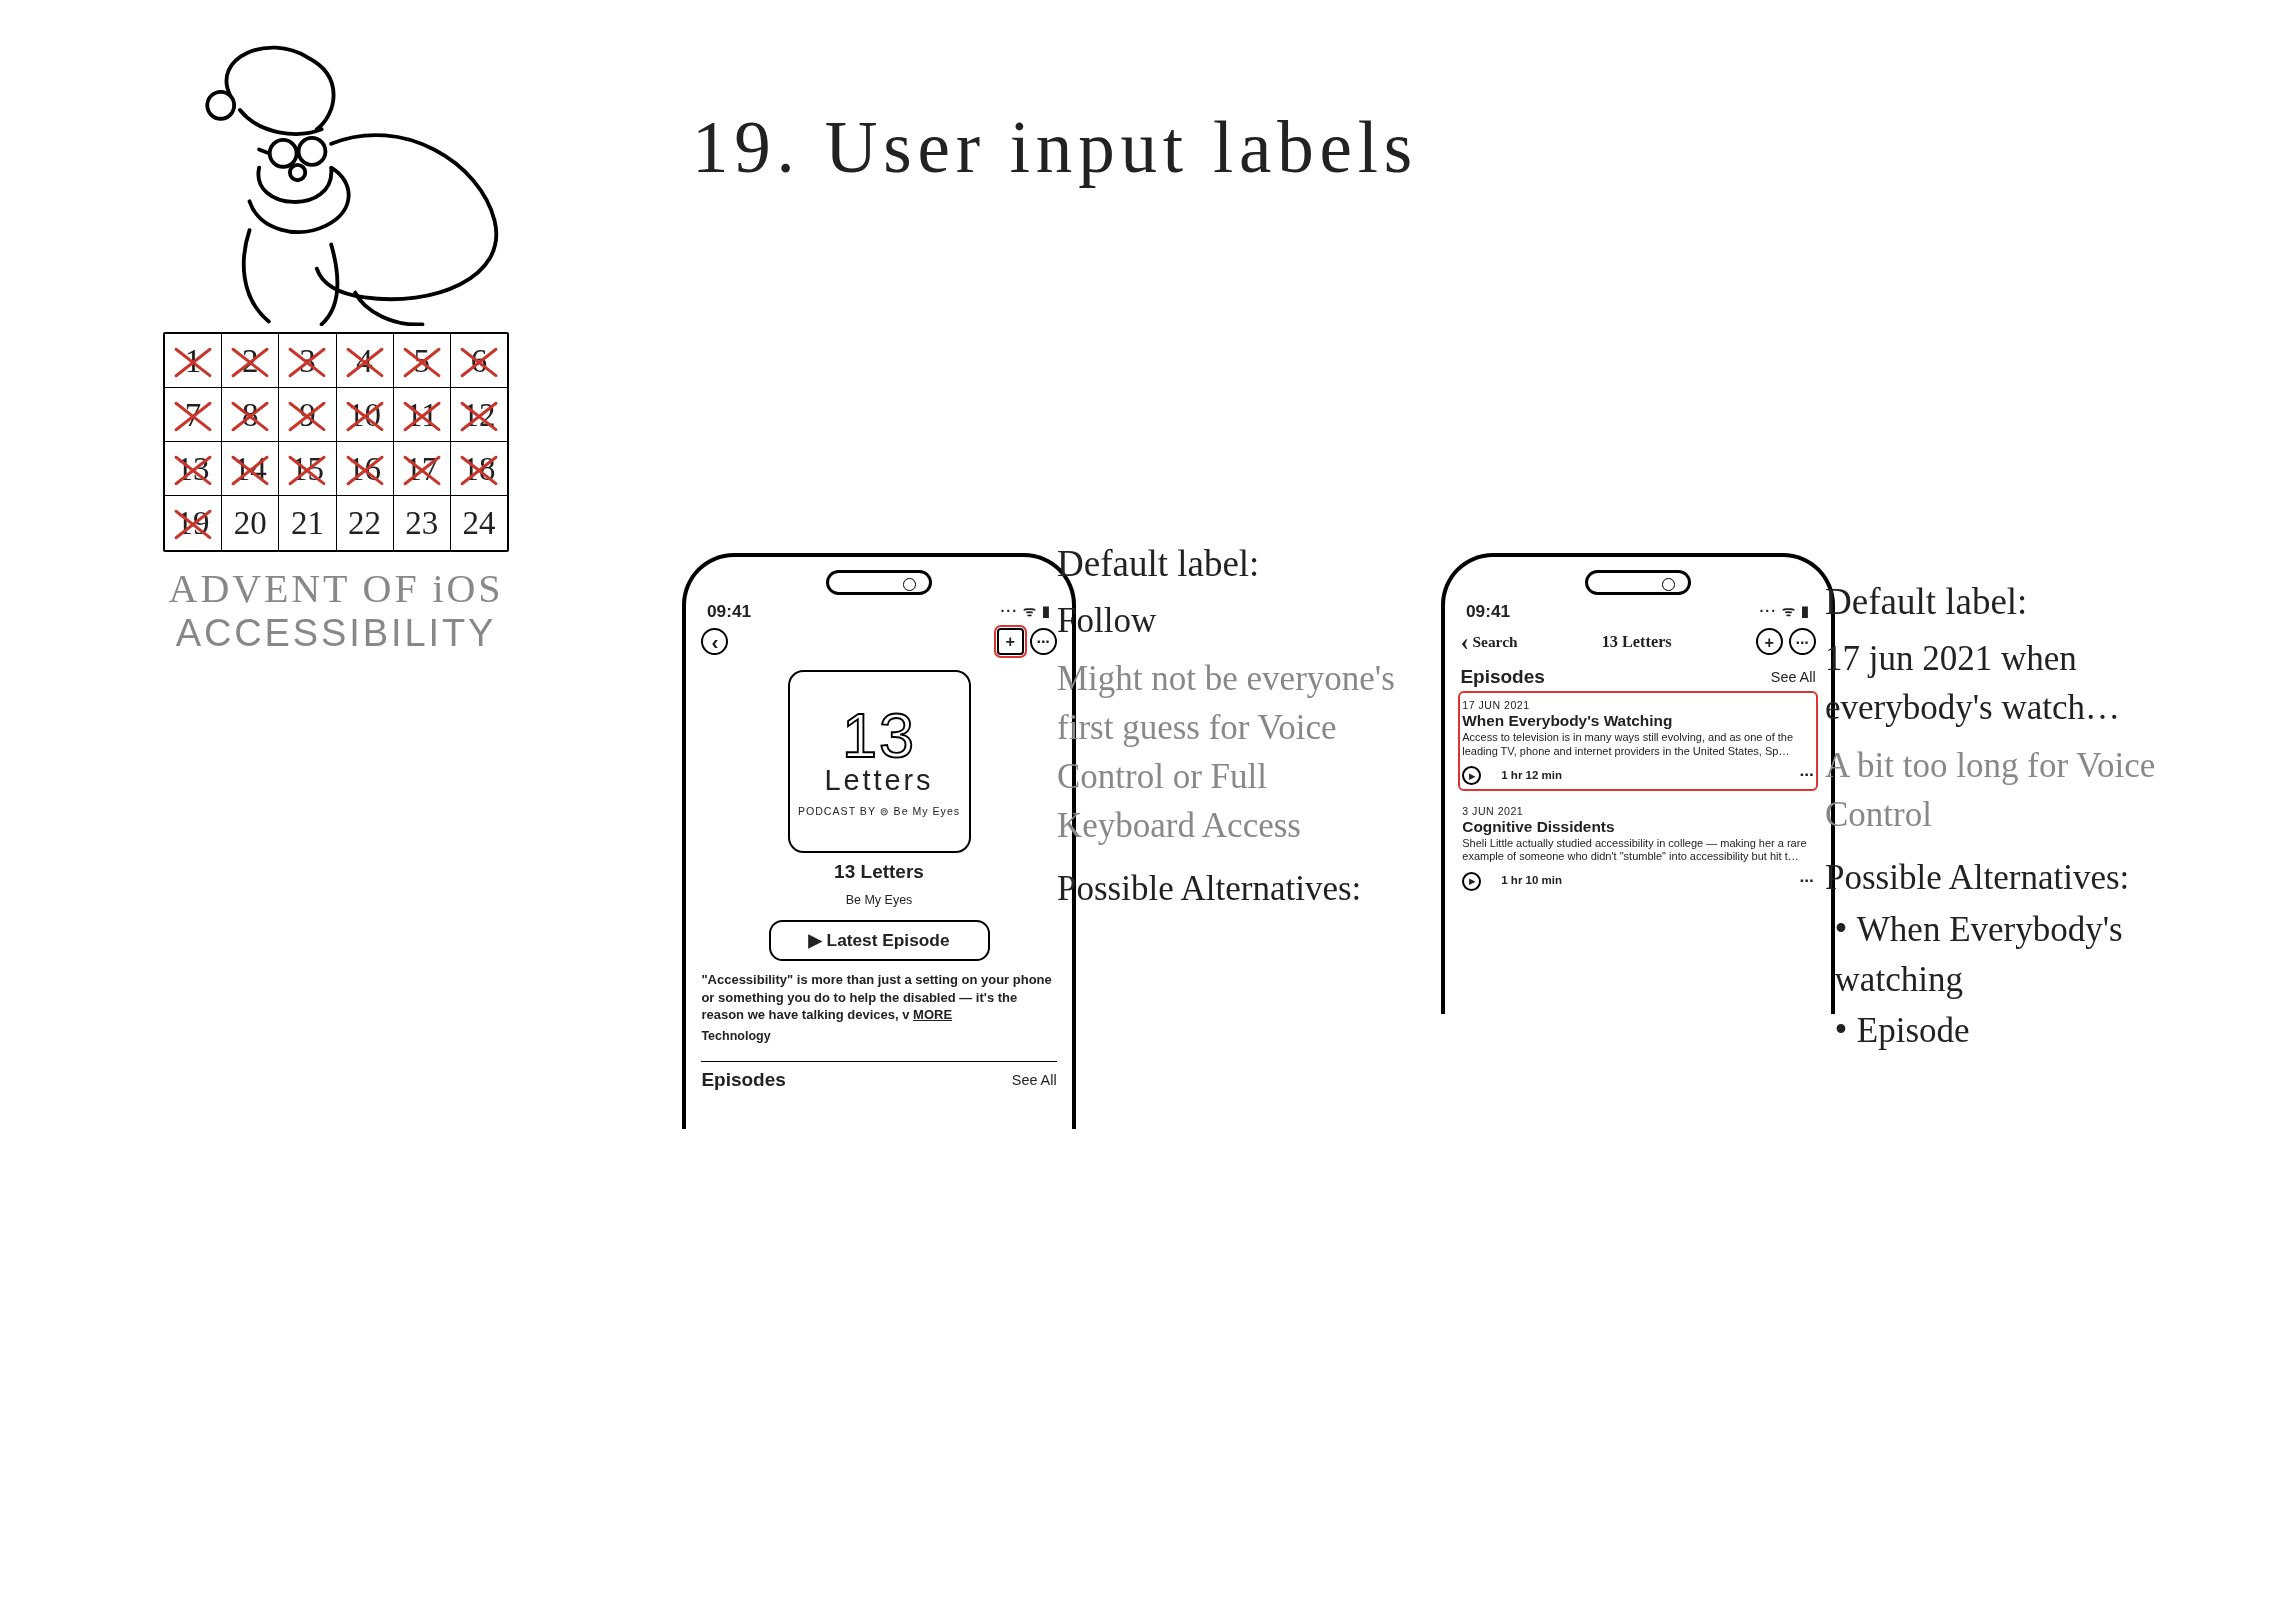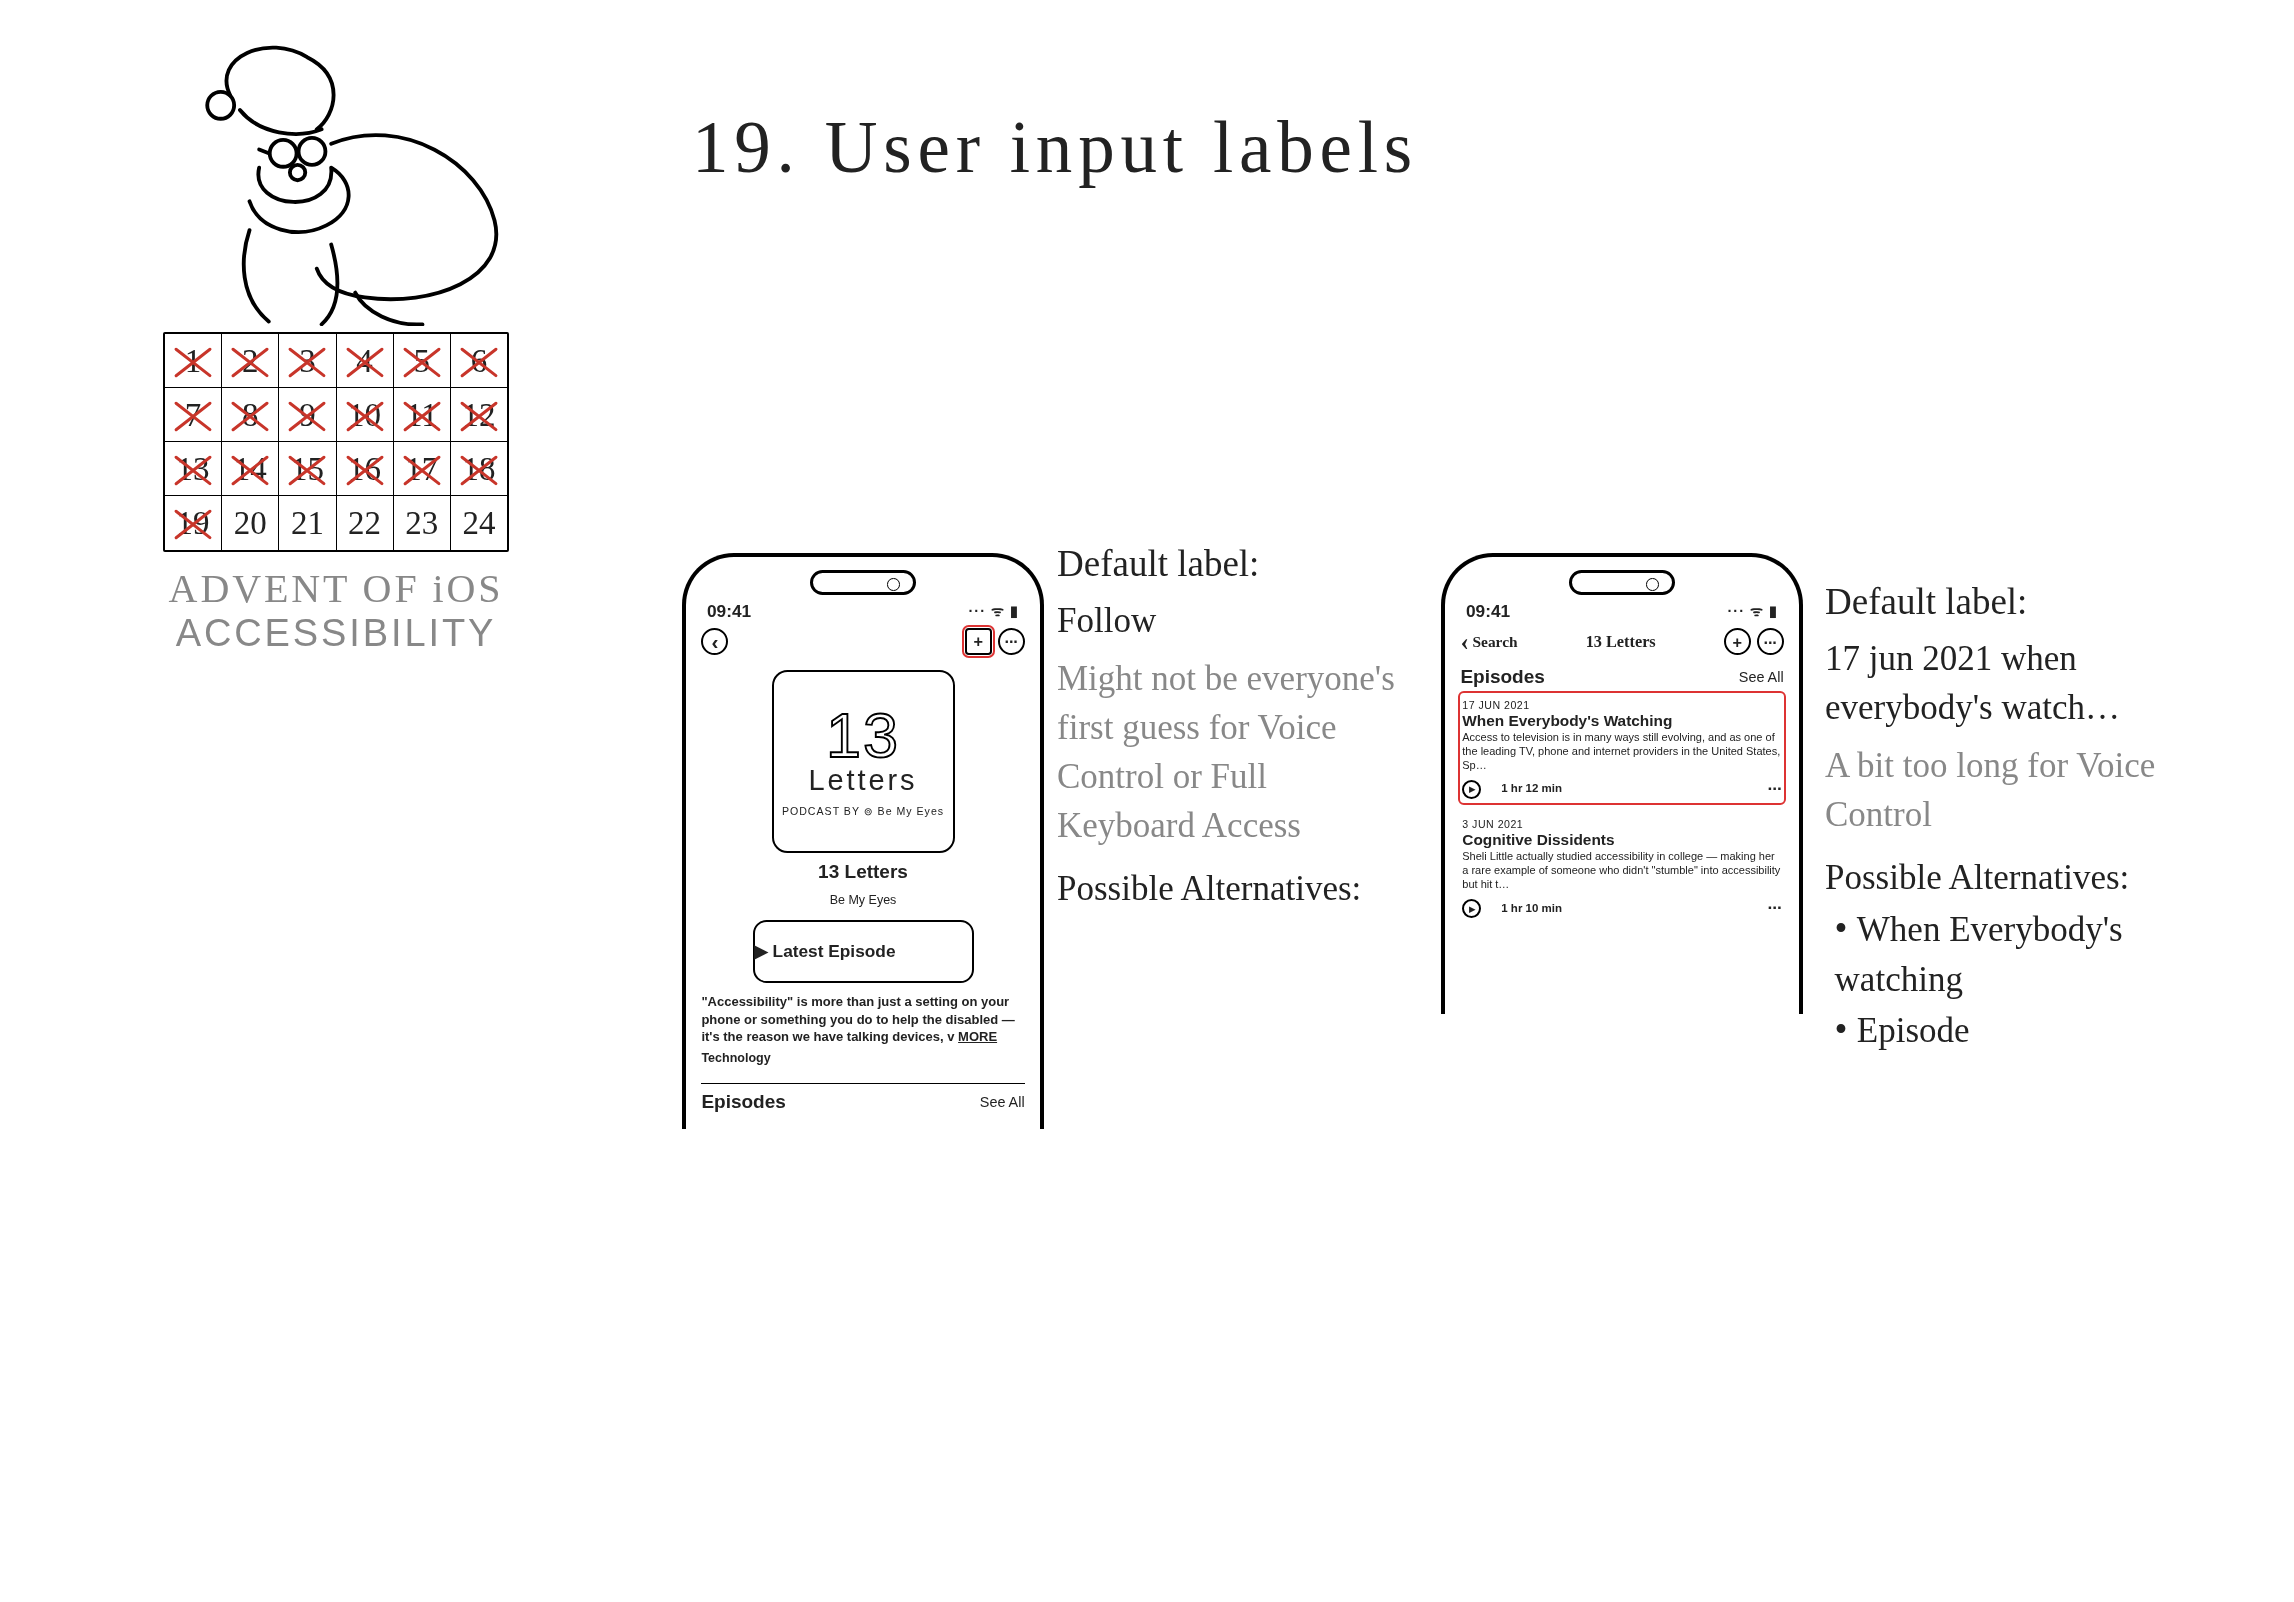--- a/index.html
+++ b/index.html
@@ -20,21 +20,21 @@
   .cal-cell .cross { position:absolute; inset:1.9px; pointer-events:none; }
   .cal-cell .cross::before, .cal-cell .cross::after {
     content:""; position:absolute; left:6%; right:6%; top:50%; height:2.9px; background:#c8352a; border-radius:1.9px;
   }
   .cal-cell .cross::before { transform:rotate(38deg); }
   .cal-cell .cross::after  { transform:rotate(-38deg); }
   .advent-caption { text-align:center; font-size:40px; letter-spacing:2.9px; color:#888; margin-top:13.4px; font-family:Liberation Serif, serif; }
   .advent-caption-2 { text-align:center; font-size:38px; letter-spacing:2.9px; color:#888; font-family:"Arial Narrow",sans-serif; }
 
   
-  .phone { position:absolute; width:362px; border:4.8px solid #000; border-radius:52px 52px 0 0; padding:0; background:#fff; overflow:hidden; }
+  .phone { position:absolute; width:394px; border:4.8px solid #000; border-radius:52px 52px 0 0; padding:0; background:#fff; overflow:hidden; }
   .phone .notch { width:106px; height:25px; border:3.8px solid #000; border-radius:19px; margin:13.4px auto 5.8px auto; position:relative; }
   .phone .notch::after { content:""; position:absolute; right:13.4px; top:4.8px; width:10.6px; height:10.6px; border:1.9px solid #000; border-radius:50%; }
   .statusbar { display:flex; justify-content:space-between; padding:0 21px; font-size:17.3px; font-weight:700; font-family:Arial,sans-serif; }
   .status-icons { font-size:14.4px; letter-spacing:1px; }
   .phone .buttons-left { position:absolute; left:-10.6px; top:96px; display:flex; flex-direction:column; gap:17.3px; }
   .phone .buttons-left span { width:6.7px; height:38px; background:#000; border-radius:2.9px; display:block; }
   .phone .buttons-left span:first-child { height:23px; }
   .phone .buttons-right { position:absolute; right:-10.6px; top:125px; width:6.7px; height:67px; background:#000; border-radius:2.9px; }
 
   .navbar { display:flex; justify-content:space-between; align-items:center; padding:5.8px 15.4px 1.9px 15.4px; }
@@ -46,21 +46,21 @@
   .highlight-red { outline:2.9px solid #d33; outline-offset:1px; border-radius:3.8px; }
   .row-highlight { outline:2.9px solid #d33; border-radius:3.8px; padding:3.8px; }
 
   .phone-body { padding:5.8px 15.4px 0 15.4px; font-family:Arial,sans-serif; }
   .cover { width:183px; height:183px; border:2.9px solid #000; border-radius:15.4px; margin:7.7px auto 7.7px auto; display:flex; flex-direction:column; align-items:center; justify-content:center; }
   .cover .big { font-size:63px; font-weight:400; letter-spacing:1.9px; line-height:0.9; -webkit-text-stroke:1.9px #000; color:#fff; font-family:Arial; }
   .cover .med { font-size:29px; letter-spacing:2.9px; font-family:Arial; }
   .cover .small { font-size:10.6px; letter-spacing:1px; margin-top:7.7px; }
   .podcast-title { text-align:center; font-size:19px; font-weight:700; }
   .podcast-sub { text-align:center; font-size:12.5px; margin-top:10px; }
-  .pill { display:block; width:221px; margin:13.4px auto 9.6px auto; border:2.9px solid #000; border-radius:13.4px; padding:19px 0; text-align:left; font-weight:800; font-size:17.3px; }
+  .pill { display:block; width:221px; margin:13.4px auto 9.6px auto; border:2.9px solid #000; border-radius:13.4px; padding:8px 0; text-align:center; font-weight:800; font-size:17.3px; }
   .desc { font-size:13px; font-weight:700; line-height:1.35; }
   .more { text-decoration:underline; font-weight:900; }
   .category { font-size:12.5px; font-weight:700; margin-top:5.8px; }
   .section-row { display:flex; justify-content:space-between; align-items:center; margin-top:17.3px; border-top:1.4px solid #000; padding-top:7.7px; }
   .section-row .h { font-size:19px; font-weight:800; }
   .section-row .see { font-size:14.4px; }
   .phone1 { left:682px; top:553px; height:576px; border-bottom:none; }
 
   .phone2 { left:1441px; top:553px; height:461px; border-bottom:none; }
   .navtitle { font-size:16.3px; font-weight:800; flex:1; text-align:center; }

